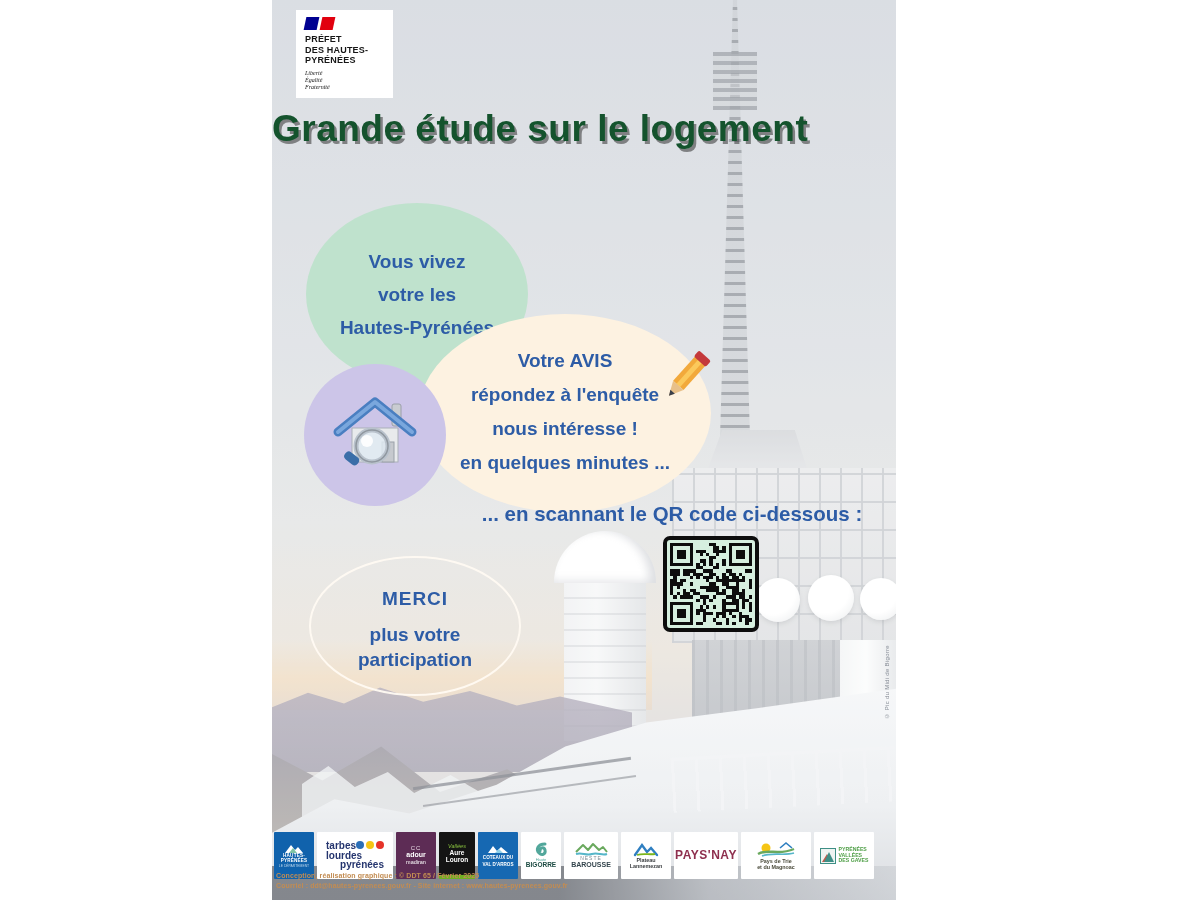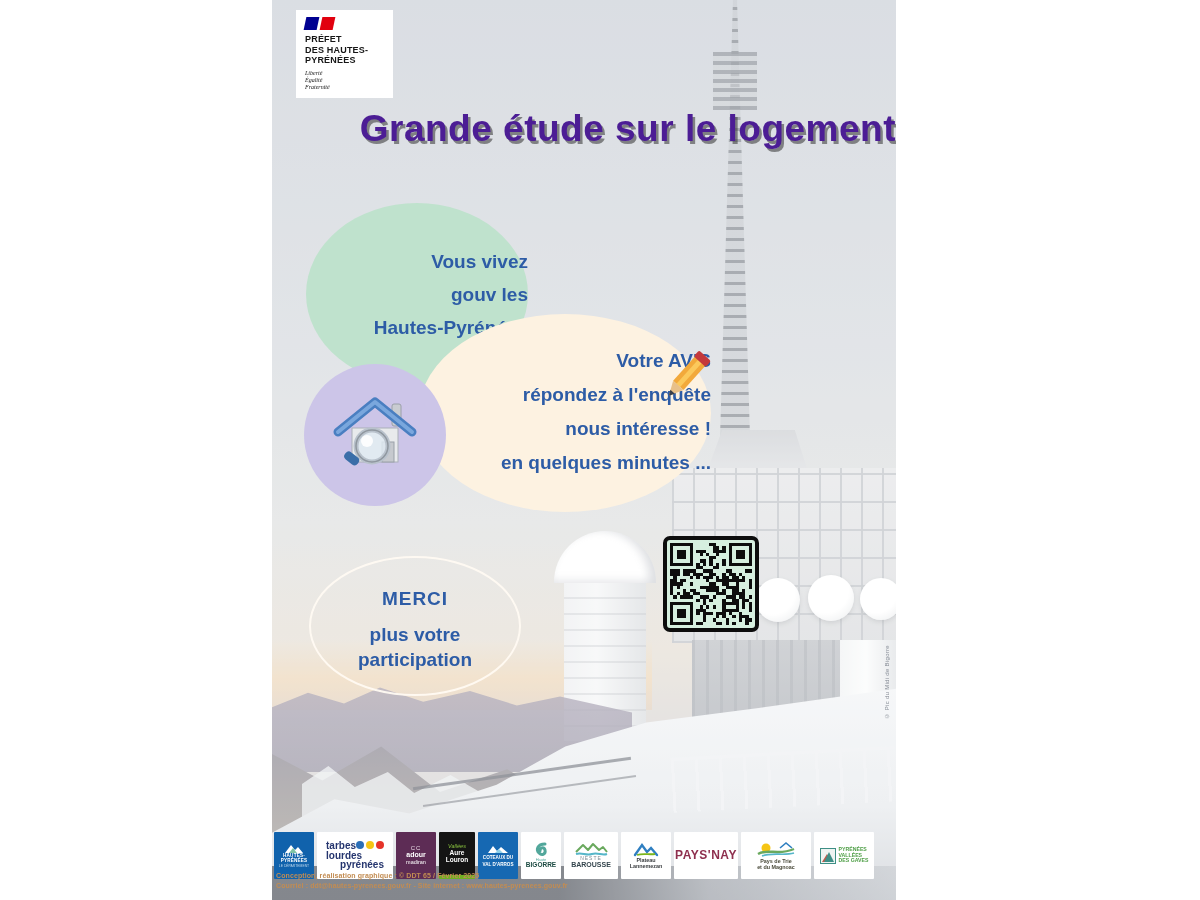--- a/index.html
+++ b/index.html
@@ -56,25 +56,25 @@
   .wash{position:absolute;inset:0;background:rgba(255,255,255,.34);}
 
   
   .gov-logo{position:absolute;left:24px;top:10px;width:97px;height:88px;background:#ffffff;padding:7px 0 0 9px;box-sizing:border-box;}
   .flag{display:flex;gap:3px;height:13px;margin-bottom:4px;}
   .flag i{display:block;width:13px;height:13px;transform:skewX(-12deg);}
   .flag .b{background:#000091;} .flag .r{background:#e1000f;}
   .gov-name{font-size:9px;font-weight:bold;color:#161616;line-height:10.5px;letter-spacing:.2px;}
   .gov-motto{margin-top:4px;font-family:"Liberation Serif",serif;font-style:italic;font-size:6px;color:#161616;line-height:7px;}
 
-  .title{position:absolute;left:0;top:108px;width:624px;text-align:right;
-    font-size:37px;font-weight:bold;color:#4c1d95;letter-spacing:.5px;
+  .title{position:absolute;left:0;top:108px;width:624px;text-align:left;
+    font-size:37px;font-weight:bold;color:#14532d;letter-spacing:.5px;
     text-shadow:2.5px 2.5px 0 rgba(50,50,50,.55);}
 
-  .bubble{position:absolute;border-radius:50%;text-align:right;color:#2d5ca6;font-weight:bold;box-sizing:border-box;}
+  .bubble{position:absolute;border-radius:50%;text-align:center;color:#2d5ca6;font-weight:bold;box-sizing:border-box;}
   .bubble-live{left:34px;top:203px;width:222px;height:182px;background:#bfe2cd;font-size:19px;line-height:33px;padding-top:42px;}
   .bubble-age{left:242px;top:198px;width:212px;height:150px;background:#c9c3e7;font-size:19px;line-height:34px;padding-top:38px;}
   .bubble-avis{left:147px;top:314px;width:292px;height:198px;background:#fdf2e1;font-size:19px;line-height:34px;padding-top:30px;}
   .bubble-house{left:32px;top:364px;width:142px;height:142px;background:#ccc5e8;}
   .house-svg{position:absolute;left:26px;top:26px;width:90px;height:90px;}
 
   .pencil-svg{position:absolute;left:388px;top:352px;width:50px;height:52px;}
 
   .qr-instruction{position:absolute;left:180px;top:502px;width:440px;text-align:center;
     font-size:20.5px;font-weight:bold;color:#2d5ca6;}
@@ -179,21 +179,21 @@
         <div>Liberté</div>
         <div>Égalité</div>
         <div>Fraternité</div>
       </div>
     </div>
 
     <div class="title">Grande étude sur le logement</div>
 
     <div class="bubble bubble-live">
       <div>Vous vivez</div>
-      <div>gouv les</div>
+      <div>votre les</div>
       <div>Hautes-Pyrénées</div>
     </div>
     <div class="bubble bubble-avis">
       <div>Votre AVIS</div>
       <div>répondez à l'enquête</div>
       <div>nous intéresse !</div>
       <div>en quelques minutes ...</div>
     </div>
 
     <div class="bubble bubble-house">
@@ -213,20 +213,21 @@
     <svg class="pencil-svg" viewBox="0 0 50 52">
       <g transform="rotate(42 25 26)">
         <rect x="18" y="2" width="14" height="34" fill="#f2a93b"></rect>
         <rect x="22.5" y="2" width="5" height="34" fill="#fbc95c"></rect>
         <rect x="17" y="-4" width="16" height="8" rx="2" fill="#c4393b"></rect>
         <path d="M18 36 L32 36 L25 50 Z" fill="#e8c089"></path>
         <path d="M22 44.5 L28 44.5 L25 50 Z" fill="#3a3f4a"></path>
       </g>
     </svg>
 
+    <div class="qr-instruction">... en scannant le QR code ci-dessous :</div>
     <div class="qr-box">
       <svg id="qr-code-svg" viewBox="0 0 25 25" shape-rendering="crispEdges">
           <rect x="0" y="0" width="7" height="7" fill="#0d0d0d"></rect>
           <rect x="1" y="1" width="5" height="5" fill="#d6efdf"></rect>
           <rect x="2" y="2" width="3" height="3" fill="#0d0d0d"></rect>
           <rect x="18" y="0" width="7" height="7" fill="#0d0d0d"></rect>
           <rect x="19" y="1" width="5" height="5" fill="#d6efdf"></rect>
           <rect x="20" y="2" width="3" height="3" fill="#0d0d0d"></rect>
           <rect x="0" y="18" width="7" height="7" fill="#0d0d0d"></rect>
           <rect x="1" y="19" width="5" height="5" fill="#d6efdf"></rect>

